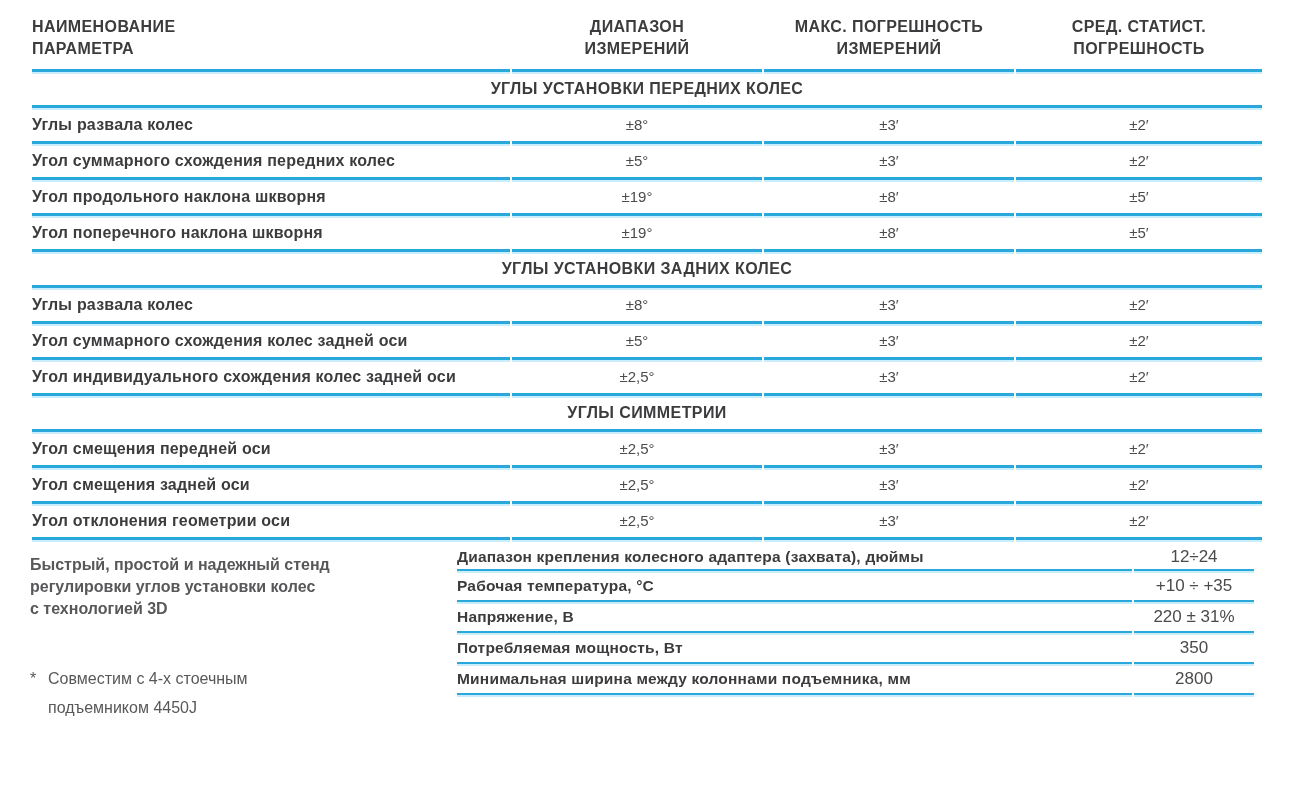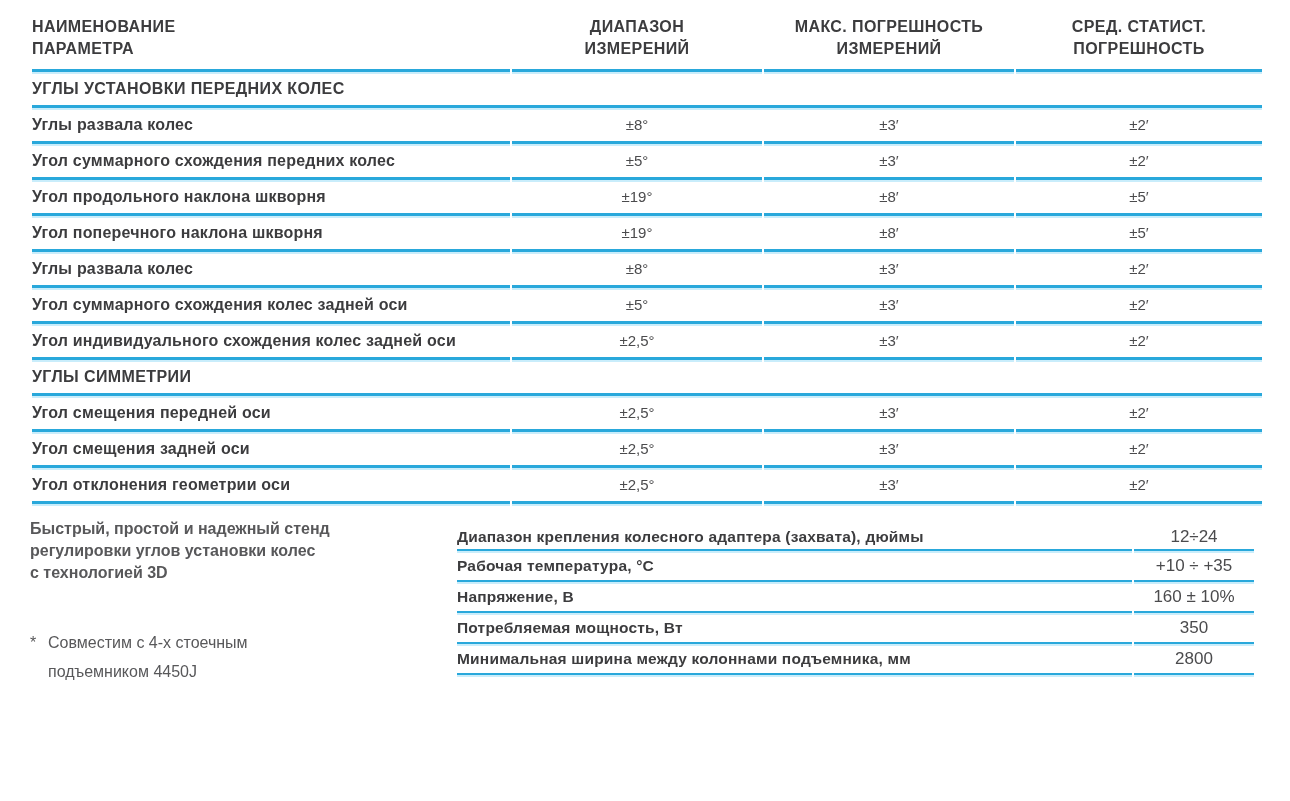--- a/index.html
+++ b/index.html
@@ -47,20 +47,21 @@
   }
   th.h-left{ text-align:left; }
   th.h-center{ text-align:center; }
   td.section-cell{
     height:36px;
     font-size:16px;
     font-weight:bold;
     letter-spacing:0.4px;
     padding-left:18px;
     vertical-align:middle;
+    text-align:center;
   }
   td.name-cell{
     height:36px;
     font-size:16px;
     font-weight:bold;
     letter-spacing:0.2px;
     text-align:left;
     vertical-align:middle;
   }
   td.val-cell{
@@ -91,21 +92,20 @@
     margin-top:44px;
     display:flex;
     font-size:16px;
     line-height:29px;
     color:var(--text-desc);
   }
   .footnote .mark{ width:18px; flex:0 0 18px; }
   .footnote .note-text{ max-width:240px; }
 
   table.spec-table{
-    margin-top:16px;
     border-collapse:separate;
     border-spacing:2px 0;
     table-layout:fixed;
     flex:0 0 auto;
   }
   table.spec-table td{
     border-bottom:2px solid var(--accent);
     box-shadow:0 2px 0 0 var(--accent-light);
     padding:0;
     height:31px;
@@ -171,20 +171,23 @@
           <td class="val-cell">±8′</td>
           <td class="val-cell">±5′</td>
         </tr>
         <tr>
           <td class="name-cell">Угол поперечного наклона шкворня</td>
           <td class="val-cell">±19°</td>
           <td class="val-cell">±8′</td>
           <td class="val-cell">±5′</td>
         </tr>
         <tr>
+          <td class="section-cell" colspan="4">УГЛЫ УСТАНОВКИ ЗАДНИХ КОЛЕС</td>
+        </tr>
+        <tr>
           <td class="name-cell">Углы развала колес</td>
           <td class="val-cell">±8°</td>
           <td class="val-cell">±3′</td>
           <td class="val-cell">±2′</td>
         </tr>
         <tr>
           <td class="name-cell">Угол суммарного схождения колес задней оси</td>
           <td class="val-cell">±5°</td>
           <td class="val-cell">±3′</td>
           <td class="val-cell">±2′</td>
@@ -239,21 +242,21 @@
           <tr>
             <td class="spec-label">Диапазон крепления колесного адаптера (захвата), дюймы</td>
             <td class="spec-value">12÷24</td>
           </tr>
           <tr>
             <td class="spec-label">Рабочая температура, °С</td>
             <td class="spec-value">+10 ÷ +35</td>
           </tr>
           <tr>
             <td class="spec-label">Напряжение, В</td>
-            <td class="spec-value">160 ± 10%</td>
+            <td class="spec-value">220 ± 31%</td>
           </tr>
           <tr>
             <td class="spec-label">Потребляемая мощность, Вт</td>
             <td class="spec-value">350</td>
           </tr>
           <tr>
             <td class="spec-label">Минимальная ширина между колоннами подъемника, мм</td>
             <td class="spec-value">2800</td>
           </tr>
         </tbody>

